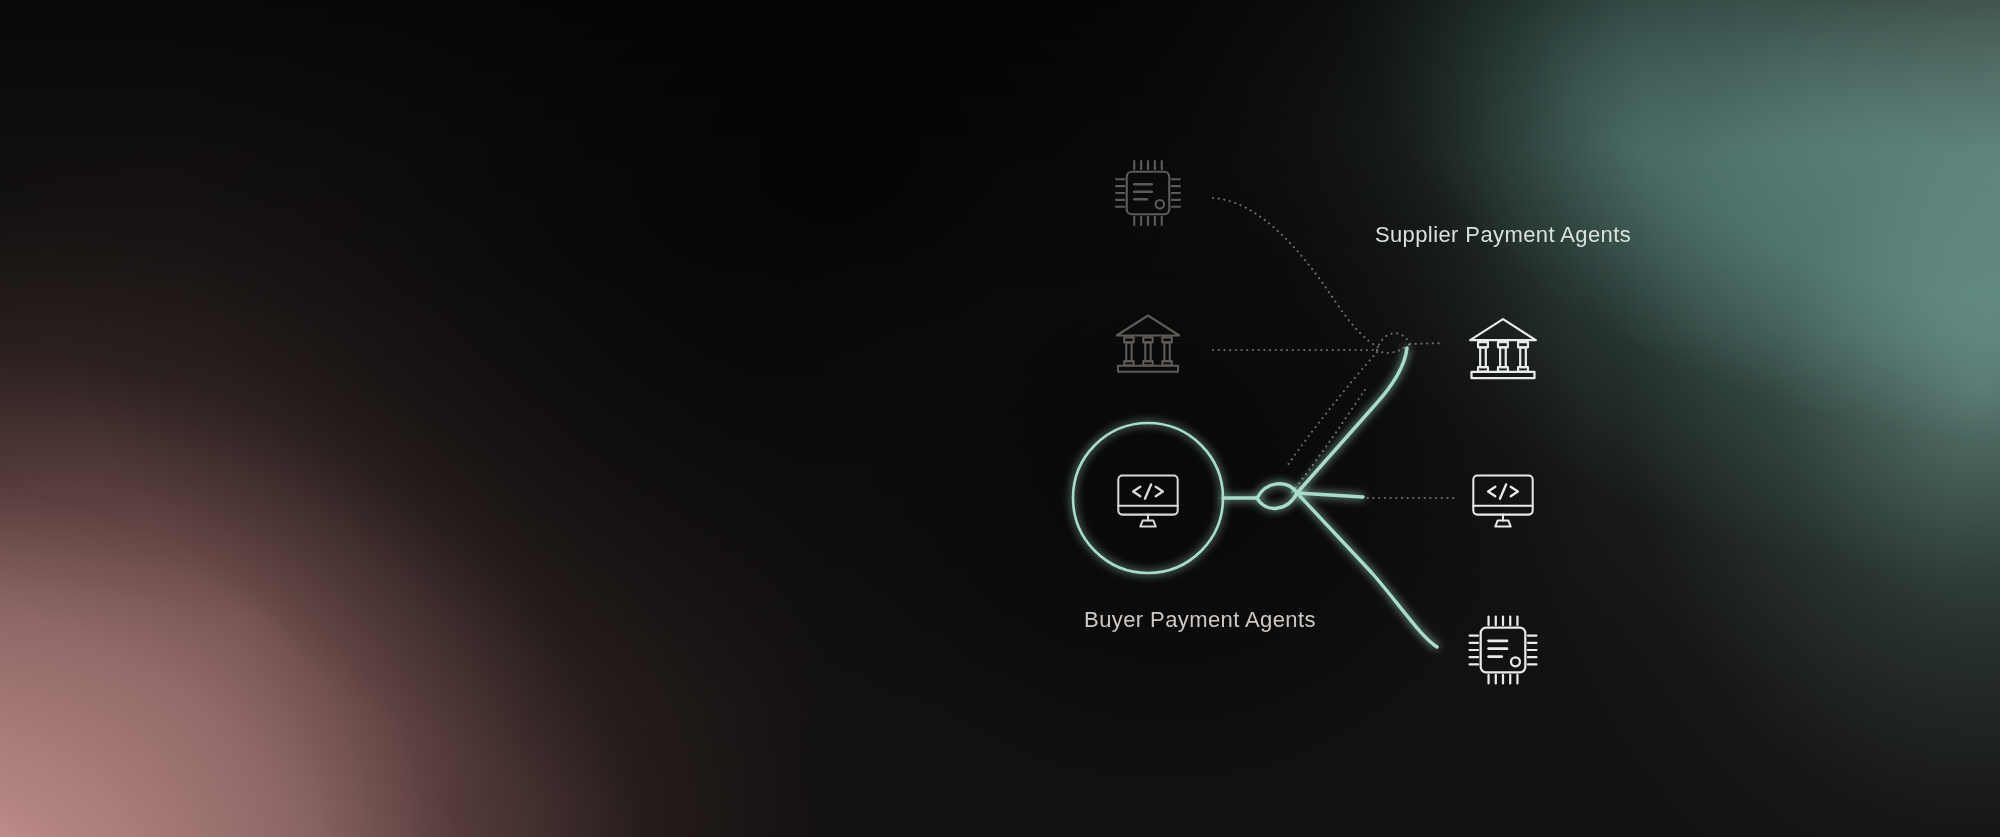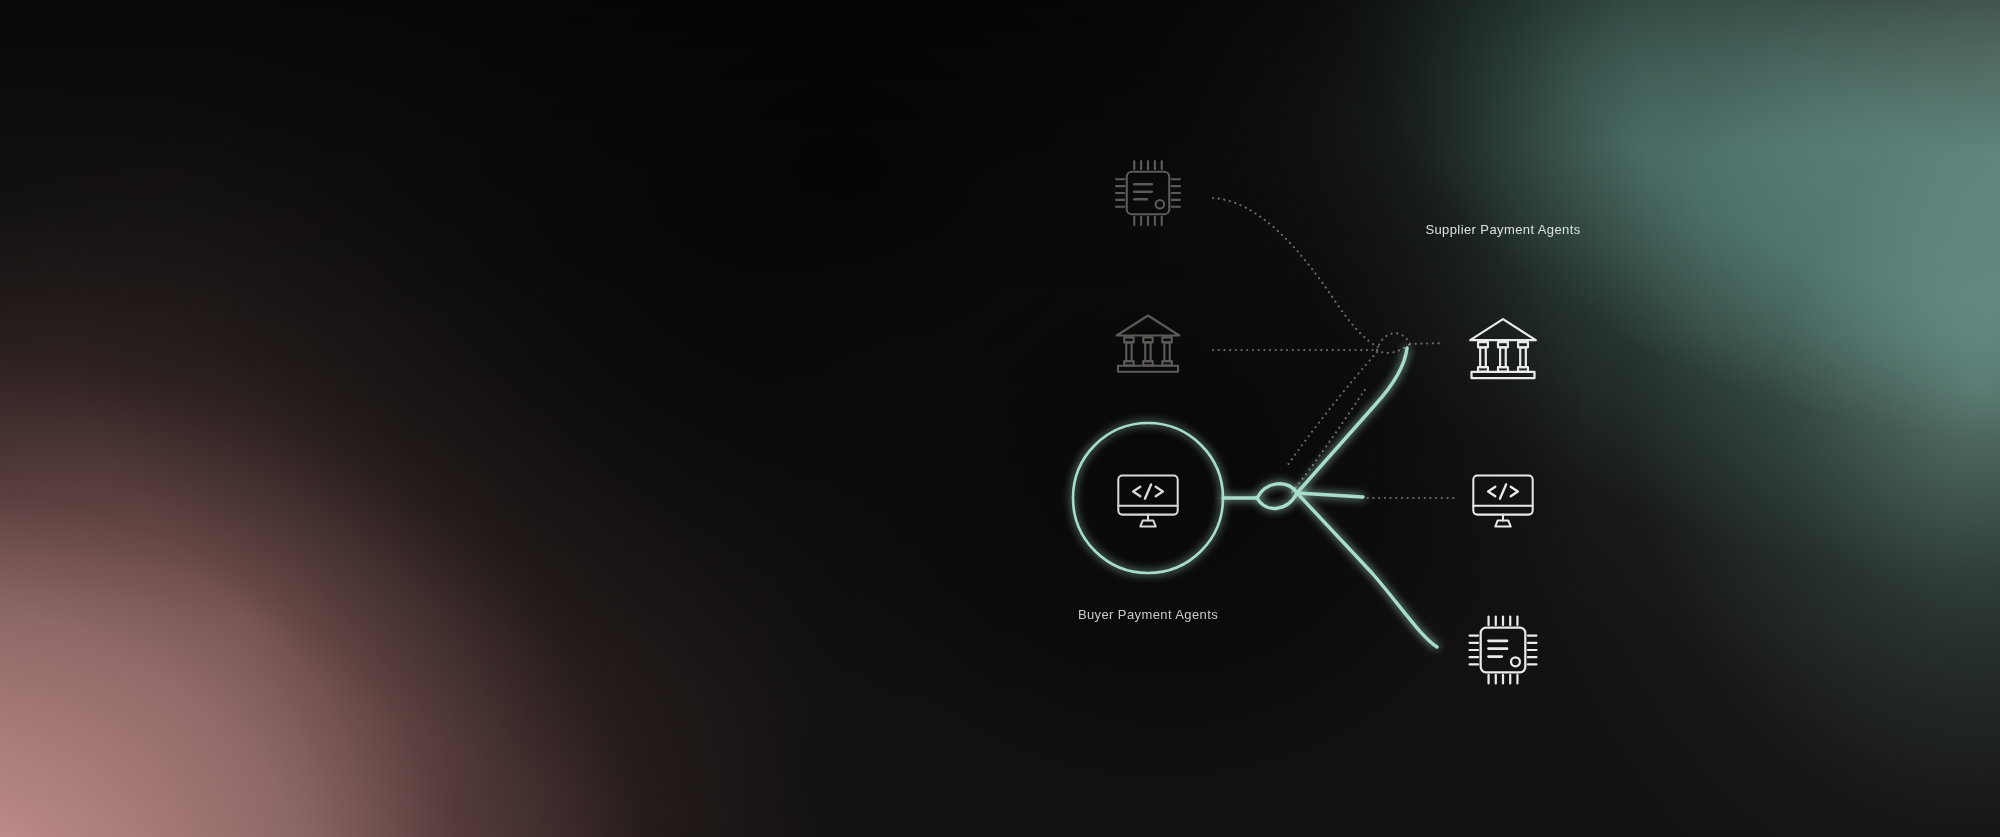--- a/index.html
+++ b/index.html
@@ -108,29 +108,29 @@
     position: absolute;
     inset: 0;
     width: 2000px;
     height: 837px;
   }
 
   
   .node-label {
     position: absolute;
     font-family: "Liberation Sans", sans-serif;
-    font-size: 13px;
+    font-size: 22px;
     font-weight: 400;
     letter-spacing: 0.4px;
     white-space: nowrap;
     transform: translateX(-50%);
     pointer-events: none;
   }
   #label-buyer {
-    left: 1148px;
+    left: 1200px;
     top: 607px;
     color: #cfc9c6;
   }
   #label-supplier {
     left: 1503px;
     top: 222px;
     color: #d9e1dd;
   }
 </style>
 </head>

